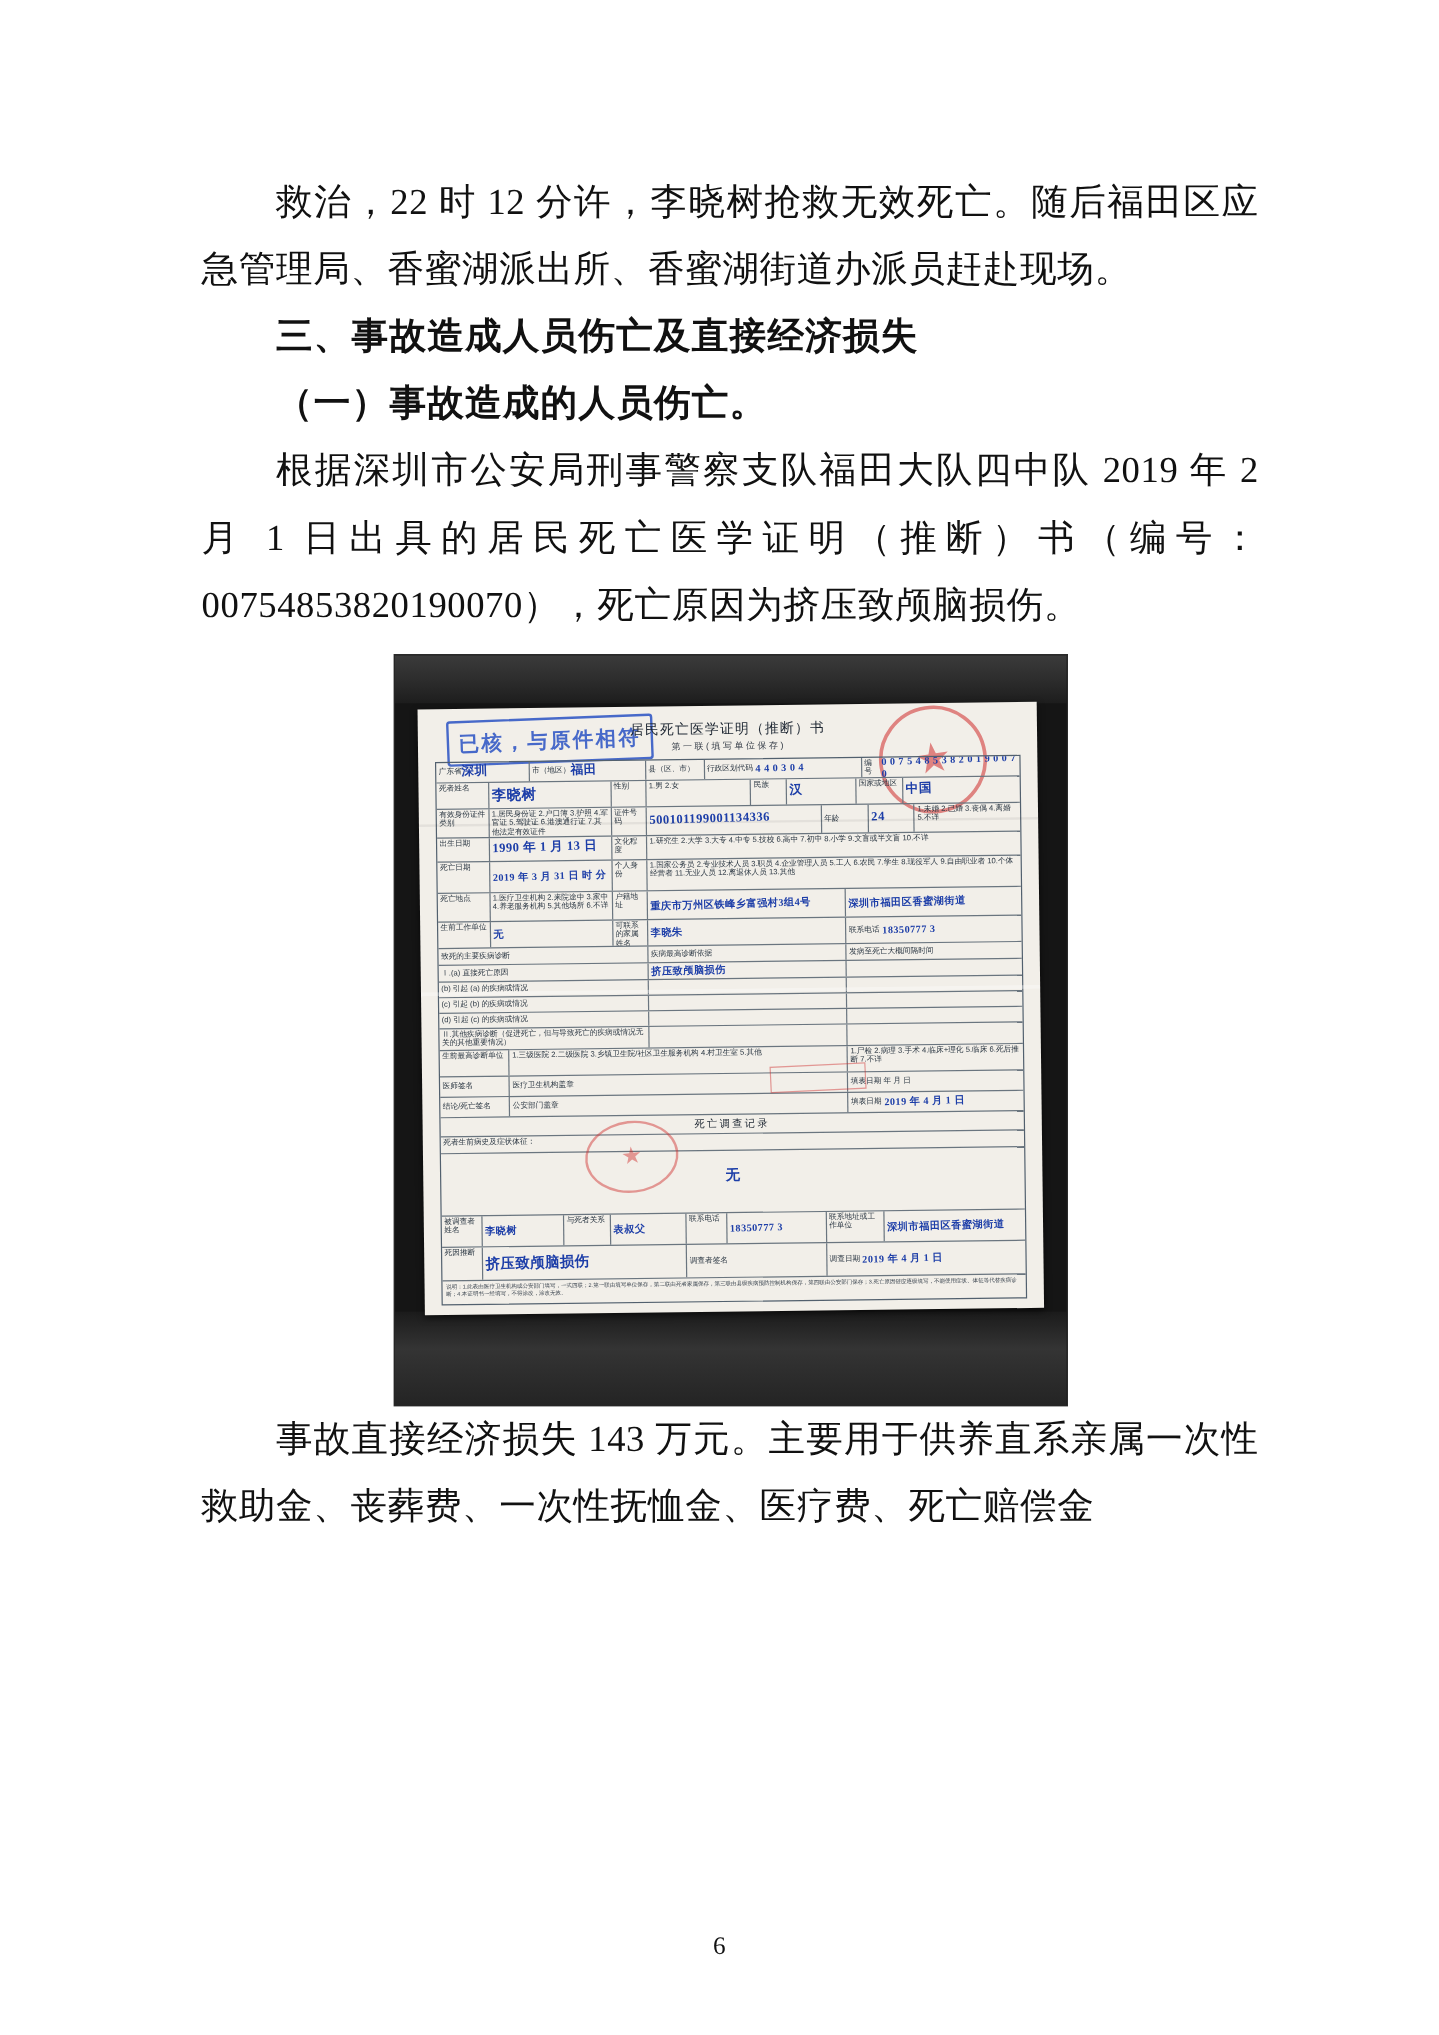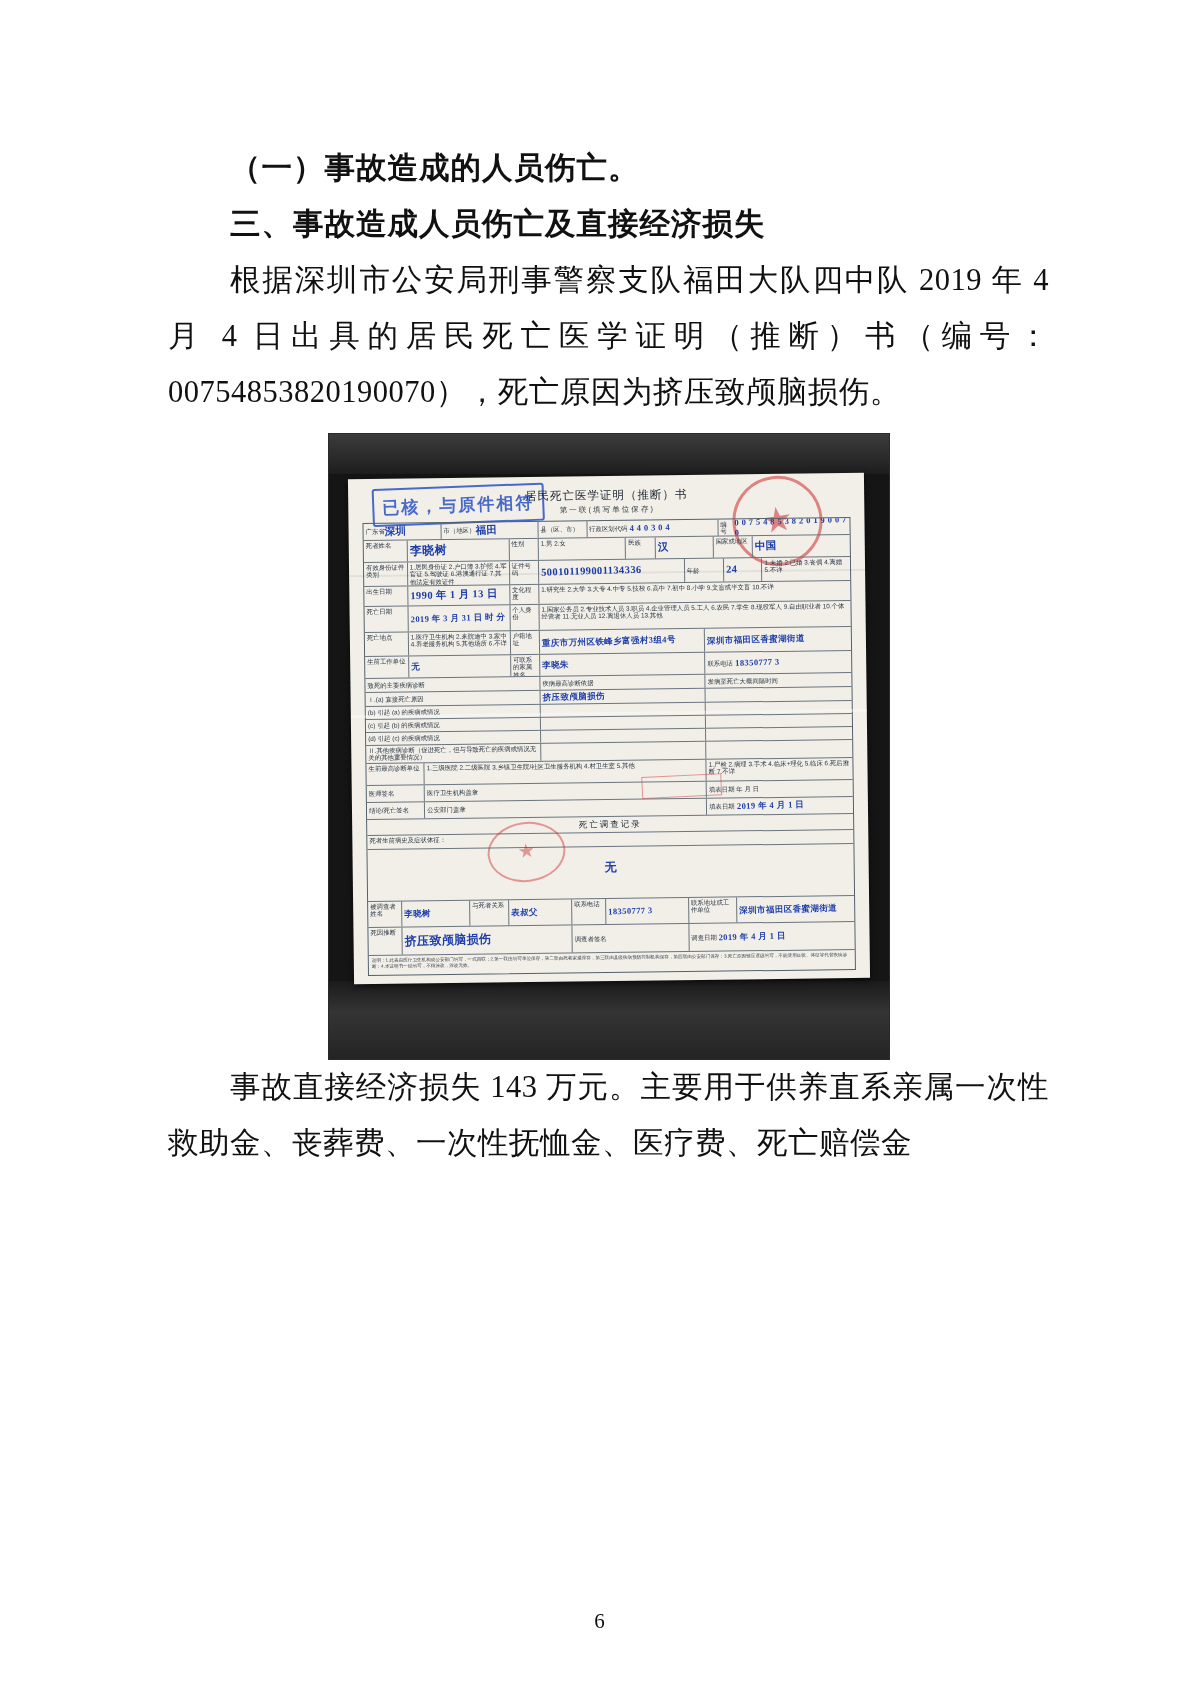--- a/index.html
+++ b/index.html
@@ -237,27 +237,28 @@
     font-size: 21px;
     font-family: "Liberation Serif", serif;
     color: #111;
   }
 </style>
 </head>
 <body>
 
 <div class="page">
 
+  <p class="para indent">救治，22 时 12 分许，李晓树抢救无效死亡。随后福田区应急管理局、香蜜湖派出所、香蜜湖街道办派员赶赴现场。</p>
+
+  <p class="para indent bold">三、事故造成人员伤亡及直接经济损失</p>
 
   <p class="para indent bold">（一）事故造成的人员伤亡。</p>
 
-  <p class="para indent bold">三、事故造成人员伤亡及直接经济损失</p>
-
-
-  <p class="para indent">根据深圳市公安局刑事警察支队福田大队四中队 2019 年 4 月 4 日出具的居民死亡医学证明（推断）书（编号：00754853820190070），死亡原因为挤压致颅脑损伤。</p>
+
+  <p class="para indent">根据深圳市公安局刑事警察支队福田大队四中队 2019 年 2 月 1 日出具的居民死亡医学证明（推断）书（编号：00754853820190070），死亡原因为挤压致颅脑损伤。</p>
 
   <div class="photo-wrap">
     <div class="photo-band-top"></div>
     <div class="photo-band-bottom"></div>
 
     <div class="doc">
       <div class="doc-inner">
 
         <div class="stamp-blue">已核，与原件相符</div>
         <div class="stamp-red"></div>

